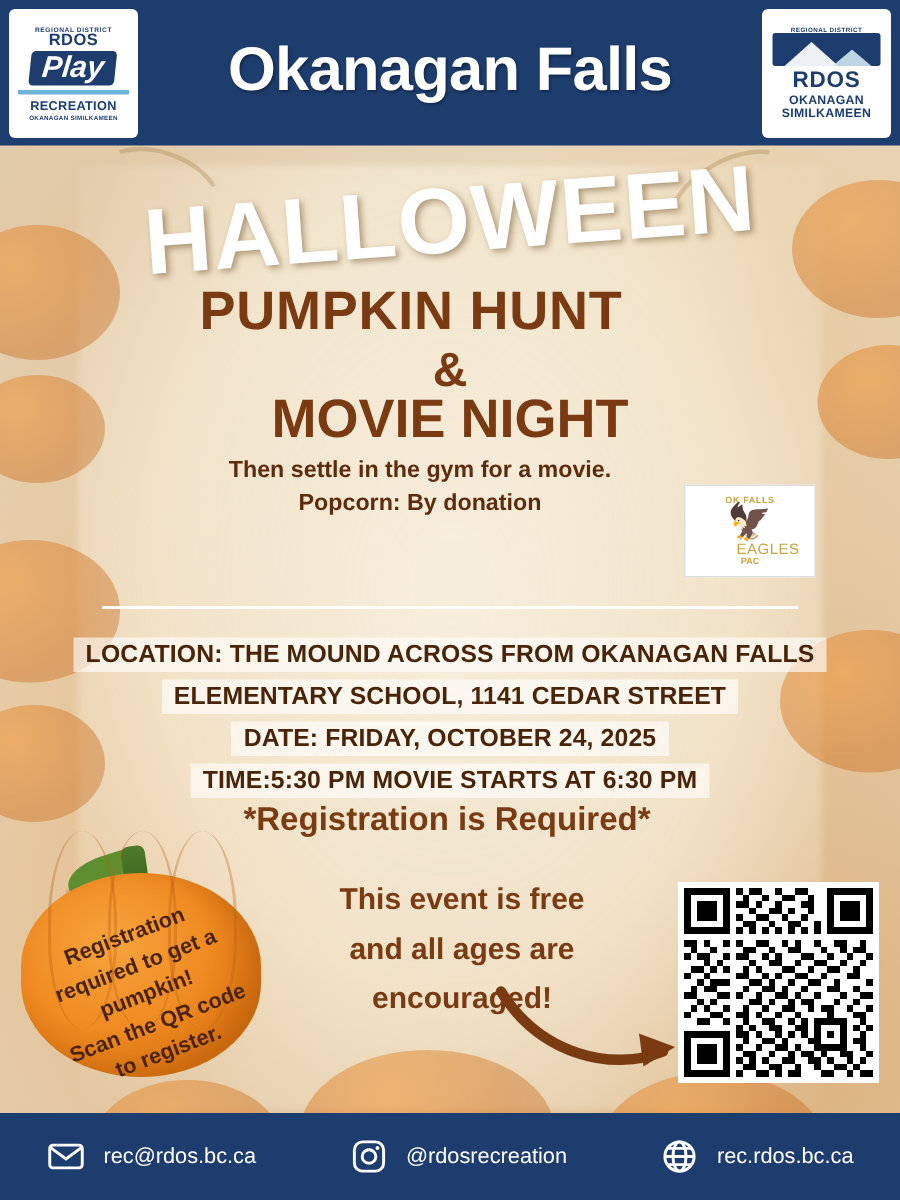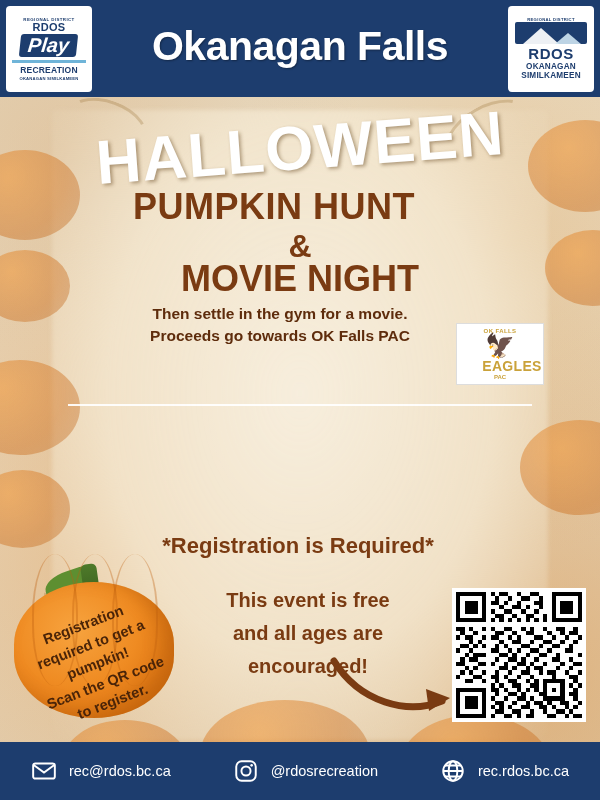--- a/index.html
+++ b/index.html
@@ -144,21 +144,21 @@
   
   .crest {
     position: absolute; left: 456px; top: 323px;
     width: 88px; height: 62px;
     background: #fff;
     border: 1px solid #ddd;
     display:flex; flex-direction:column; align-items:center; justify-content:center;
   }
   .crest .c1 { font-size: 6px; font-weight:800; color:#caa23a; letter-spacing:.4px;}
   .crest .bird { font-size: 24px; line-height: 1; color:#b8912f; }
-  .crest .c2 { font-size: 14px; font-weight:700; color:#caa23a; letter-spacing:.3px;margin-left:24px;}
+  .crest .c2 { font-size: 10px; font-weight:400; color:#caa23a; letter-spacing:.3px;margin-left:24px;}
   .crest .c3 { font-size: 6px; font-weight:800; color:#caa23a;}
 
   
   .details {
     position:absolute; left: 40px; top: 425px; width: 520px;
     text-align:center;
   }
   .details .line {
     display:inline-block;
     background: rgba(255,255,255,.62);
@@ -277,32 +277,38 @@
     </div>
   </div>
 
   <div class="halloween">HALLOWEEN</div>
   <div class="pumpkin-hunt">PUMPKIN HUNT</div>
   <div class="amp">&amp;</div>
   <div class="movie-night">MOVIE NIGHT</div>
 
   <div class="blurb">
     <div>Then settle in the gym for a movie.</div>
-    <div>Proceeds go towards OK Falls PAC</div>
+    <div>Popcorn: By donation</div>
   </div>
 
   <div class="crest">
     <div class="c1">OK FALLS</div>
     <div class="bird">🦅</div>
     <div class="c2">EAGLES</div>
     <div class="c3">PAC</div>
   </div>
 
   <div class="divider"></div>
 
+  <div class="details">
+    <div><span class="line">LOCATION: THE MOUND ACROSS FROM OKANAGAN FALLS</span></div>
+    <div><span class="line">ELEMENTARY SCHOOL, 1141 CEDAR STREET</span></div>
+    <div><span class="line">DATE: FRIDAY, OCTOBER 24, 2025</span></div>
+    <div><span class="line">TIME:5:30 PM MOVIE STARTS AT 6:30 PM</span></div>
+  </div>
 
   <div class="registration">*Registration is Required*</div>
 
   <div class="free-text">
     <div>This event is free</div>
     <div>and all ages are</div>
     <div>encouraged!</div>
   </div>
 
   <div class="pumpkin-sticker">

